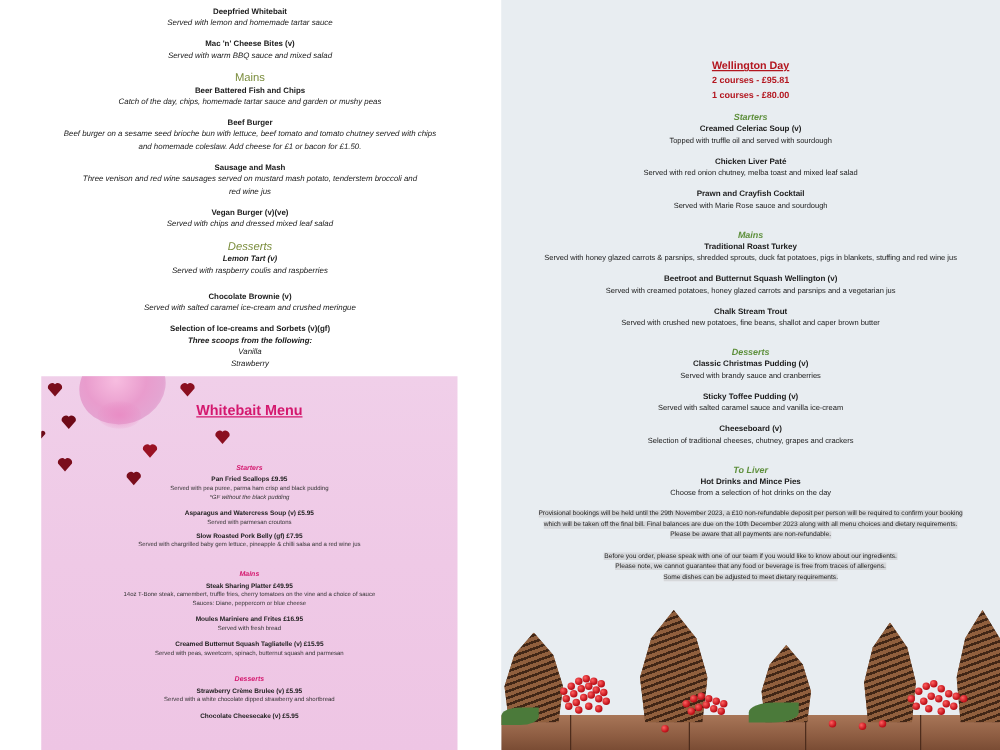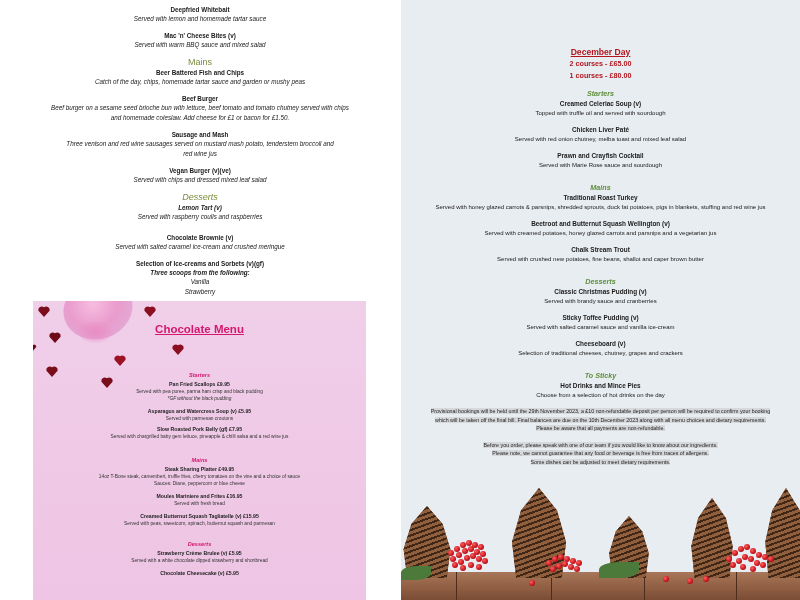--- a/index.html
+++ b/index.html
@@ -166,21 +166,21 @@
         <svg viewBox="0 0 20 18">
           <path d="M10 17 L2 8 A5 5 0 0 1 10 3 A5 5 0 0 1 18 8 Z" fill="#7a0d1c"></path>
         </svg>
       </div>
     <div class="heart" style="left:-4px;top:40px;width:8px;">
         <svg viewBox="0 0 20 18">
           <path d="M10 17 L2 8 A5 5 0 0 1 10 3 A5 5 0 0 1 18 8 Z" fill="#6e0a18"></path>
         </svg>
       </div>
 
-    <div class="val-title">Chocolate Menu</div>
+    <div class="val-title">Whitebait Menu</div>
 
     <div class="val-body">
       <div class="val-section">Starters</div>
       <div class="val-name">Pan Fried Scallops £9.95</div>
       <div class="val-desc">Served with pea puree, parma ham crisp and black pudding</div>
       <div class="val-desc italic">*GF without the black pudding</div>
       <div class="val-gap"></div>
       <div class="val-name">Asparagus and Watercress Soup (v) £5.95</div>
       <div class="val-desc">Served with parmesan croutons</div>
       <div class="val-gap" style="height:3px;"></div>
@@ -204,22 +204,22 @@
       <div class="val-name">Strawberry Crème Brulee (v) £5.95</div>
       <div class="val-desc">Served with a white chocolate dipped strawberry and shortbread</div>
       <div class="val-gap"></div>
       <div class="val-name">Chocolate Cheesecake (v) £5.95</div>
     </div>
   </div>
 </div>
 
 <div class="page-right">
   <div class="col" style="top:46px;">
-    <div class="xmas-title">December Day</div>
-    <div class="xmas-price">2 courses - £65.00</div>
+    <div class="xmas-title">Wellington Day</div>
+    <div class="xmas-price">2 courses - £95.81</div>
     <div class="xmas-price">1 courses - £80.00</div>
 
     <div style="height:6px;"></div>
     <div class="xmas-section">Starters</div>
     <div class="xname">Creamed Celeriac Soup (v)</div>
     <div class="xdesc">Topped with truffle oil and served with sourdough</div>
     <div class="xgap"></div>
     <div class="xname">Chicken Liver Paté</div>
     <div class="xdesc">Served with red onion chutney, melba toast and mixed leaf salad</div>
     <div class="xgap"></div>
@@ -242,21 +242,21 @@
     <div class="xname">Classic Christmas Pudding (v)</div>
     <div class="xdesc">Served with brandy sauce and cranberries</div>
     <div class="xgap"></div>
     <div class="xname">Sticky Toffee Pudding (v)</div>
     <div class="xdesc">Served with salted caramel sauce and vanilla ice-cream</div>
     <div class="xgap"></div>
     <div class="xname">Cheeseboard (v)</div>
     <div class="xdesc">Selection of traditional cheeses, chutney, grapes and crackers</div>
 
     <div style="height:12px;"></div>
-    <div class="xmas-section">To Sticky</div>
+    <div class="xmas-section">To Liver</div>
     <div class="xname">Hot Drinks and Mince Pies</div>
     <div class="xdesc">Choose from a selection of hot drinks on the day</div>
 
     <div style="height:7px;"></div>
     <div class="notice"><span>Provisional bookings will be held until the 29th November 2023, a £10 non-refundable deposit per person will be required to confirm your booking which will be taken off the final bill. Final balances are due on the 10th December 2023 along with all menu choices and dietary requirements. Please be aware that all payments are non-refundable.</span></div>
     <div style="height:8px;"></div>
     <div class="notice">
       <div><span>Before you order, please speak with one of our team if you would like to know about our ingredients.</span></div>
       <div><span>Please note, we cannot guarantee that any food or beverage is free from traces of allergens.</span></div>
       <div><span>Some dishes can be adjusted to meet dietary requirements.</span></div>

